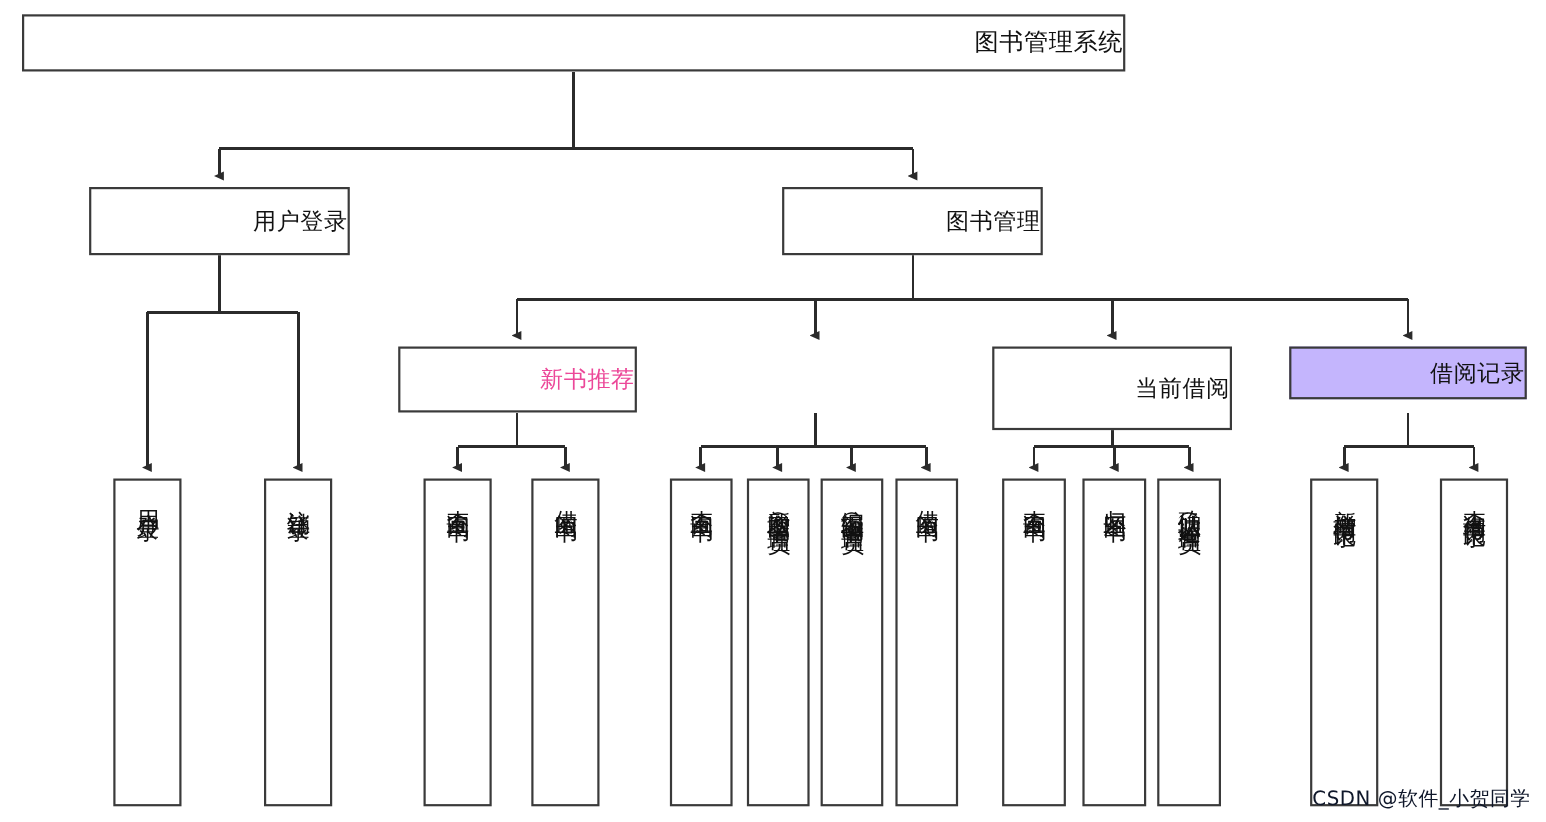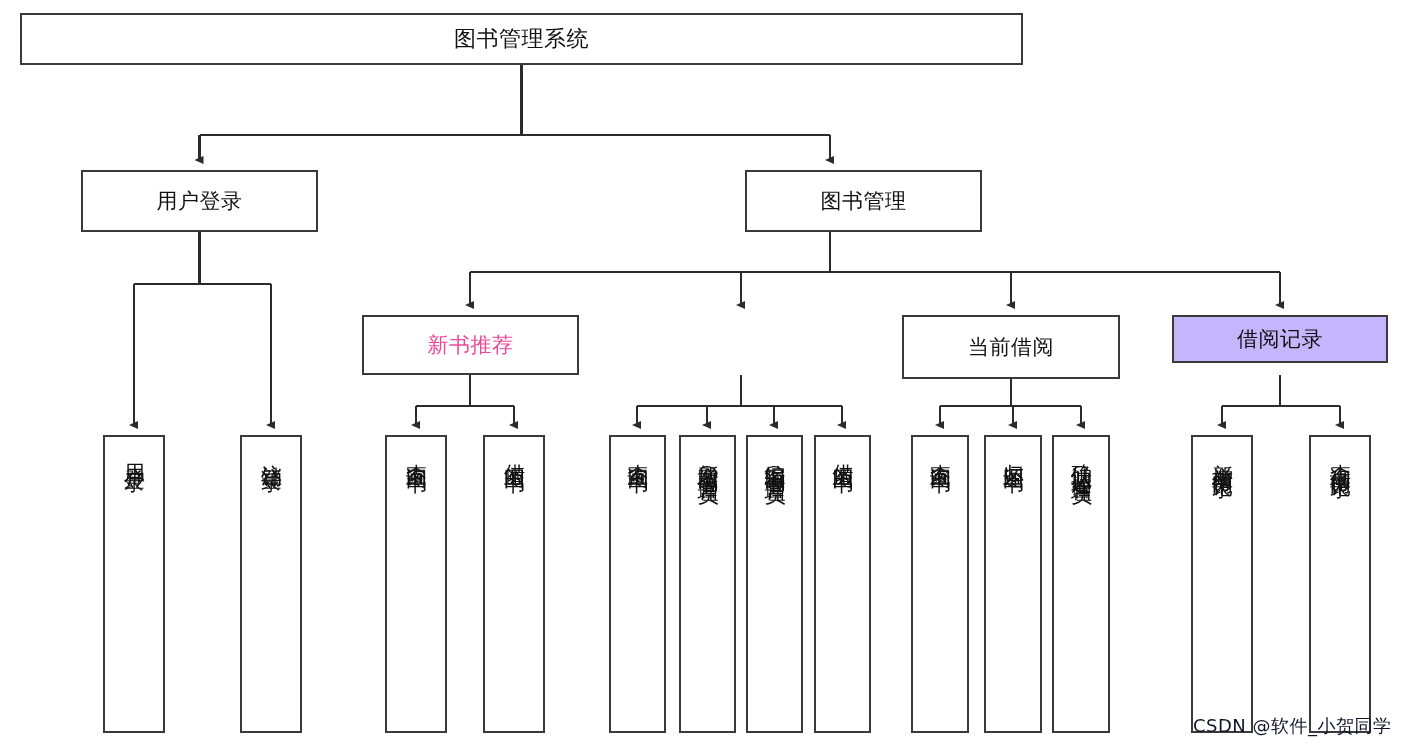--- a/index.html
+++ b/index.html
@@ -26,21 +26,21 @@
     height: 747px;
     pointer-events: none;
   }
   .node {
     position: absolute;
     box-sizing: border-box;
     background: #ffffff;
     border: 2px solid #3a3a3a;
     display: flex;
     align-items: center;
-    justify-content: center;
+    justify-content: flex-end;
     color: #111111;
   }
   .node-label {
     display: block;
     text-align: center;
     line-height: 1.18;
     letter-spacing: 0.5px;
     white-space: nowrap;
   }
   
@@ -128,28 +128,28 @@
     </g>
   </svg>
 
   <div class="node h-node root" style="left: 20px; top: 13px; width: 1003px; height: 52px; border-color: rgb(58, 58, 58); background: rgb(255, 255, 255); color: rgb(17, 17, 17);">
     <span class="node-label">图书管理系统</span>
   </div>
 
   <div class="node h-node" style="left: 81px; top: 170px; width: 237px; height: 62px; border-color: rgb(58, 58, 58); background: rgb(255, 255, 255); color: rgb(17, 17, 17);">
     <span class="node-label">用户登录</span>
   </div>
-  <div class="node h-node" style="left: 711px; top: 170px; width: 237px; height: 62px; border-color: rgb(58, 58, 58); background: rgb(255, 255, 255); color: rgb(17, 17, 17); margin-left: 34px;">
+  <div class="node h-node" style="left: 711px; top: 170px; width: 237px; height: 62px; border-color: rgb(58, 58, 58); background: rgb(255, 255, 255); color: rgb(17, 17, 17);">
     <span class="node-label">图书管理</span>
   </div>
 
   <div class="node h-node" style="left: 362px; top: 315px; width: 217px; height: 60px; border-color: rgb(58, 58, 58); background: rgb(255, 255, 255); color: #ec4899;">
     <span class="node-label">新书推荐</span>
   </div>
-  <div class="node h-node" style="left: 902px; top: 315px; width: 218px; height: 64px; border-color: rgb(58, 58, 58); background: rgb(255, 255, 255); color: rgb(17, 17, 17);">
+  <div class="node h-node" style="left: 902px; top: 315px; width: 218px; height: 76px; border-color: rgb(58, 58, 58); background: rgb(255, 255, 255); color: rgb(17, 17, 17);">
     <span class="node-label">当前借阅</span>
   </div>
   <div class="node h-node" style="left: 1172px; top: 315px; width: 216px; height: 48px; border-color: rgb(58, 58, 58); background: #c4b5fd; color: rgb(17, 17, 17);">
     <span class="node-label">借阅记录</span>
   </div>
 
   <div class="node v-node" style="left: 103px; top: 435px; width: 62px; height: 298px; border-color: rgb(58, 58, 58); background: rgb(255, 255, 255); color: rgb(17, 17, 17);">
     <span class="node-label">用户登录</span>
   </div>
   <div class="node v-node" style="left: 240px; top: 435px; width: 62px; height: 298px; border-color: rgb(58, 58, 58); background: rgb(255, 255, 255); color: rgb(17, 17, 17);">

